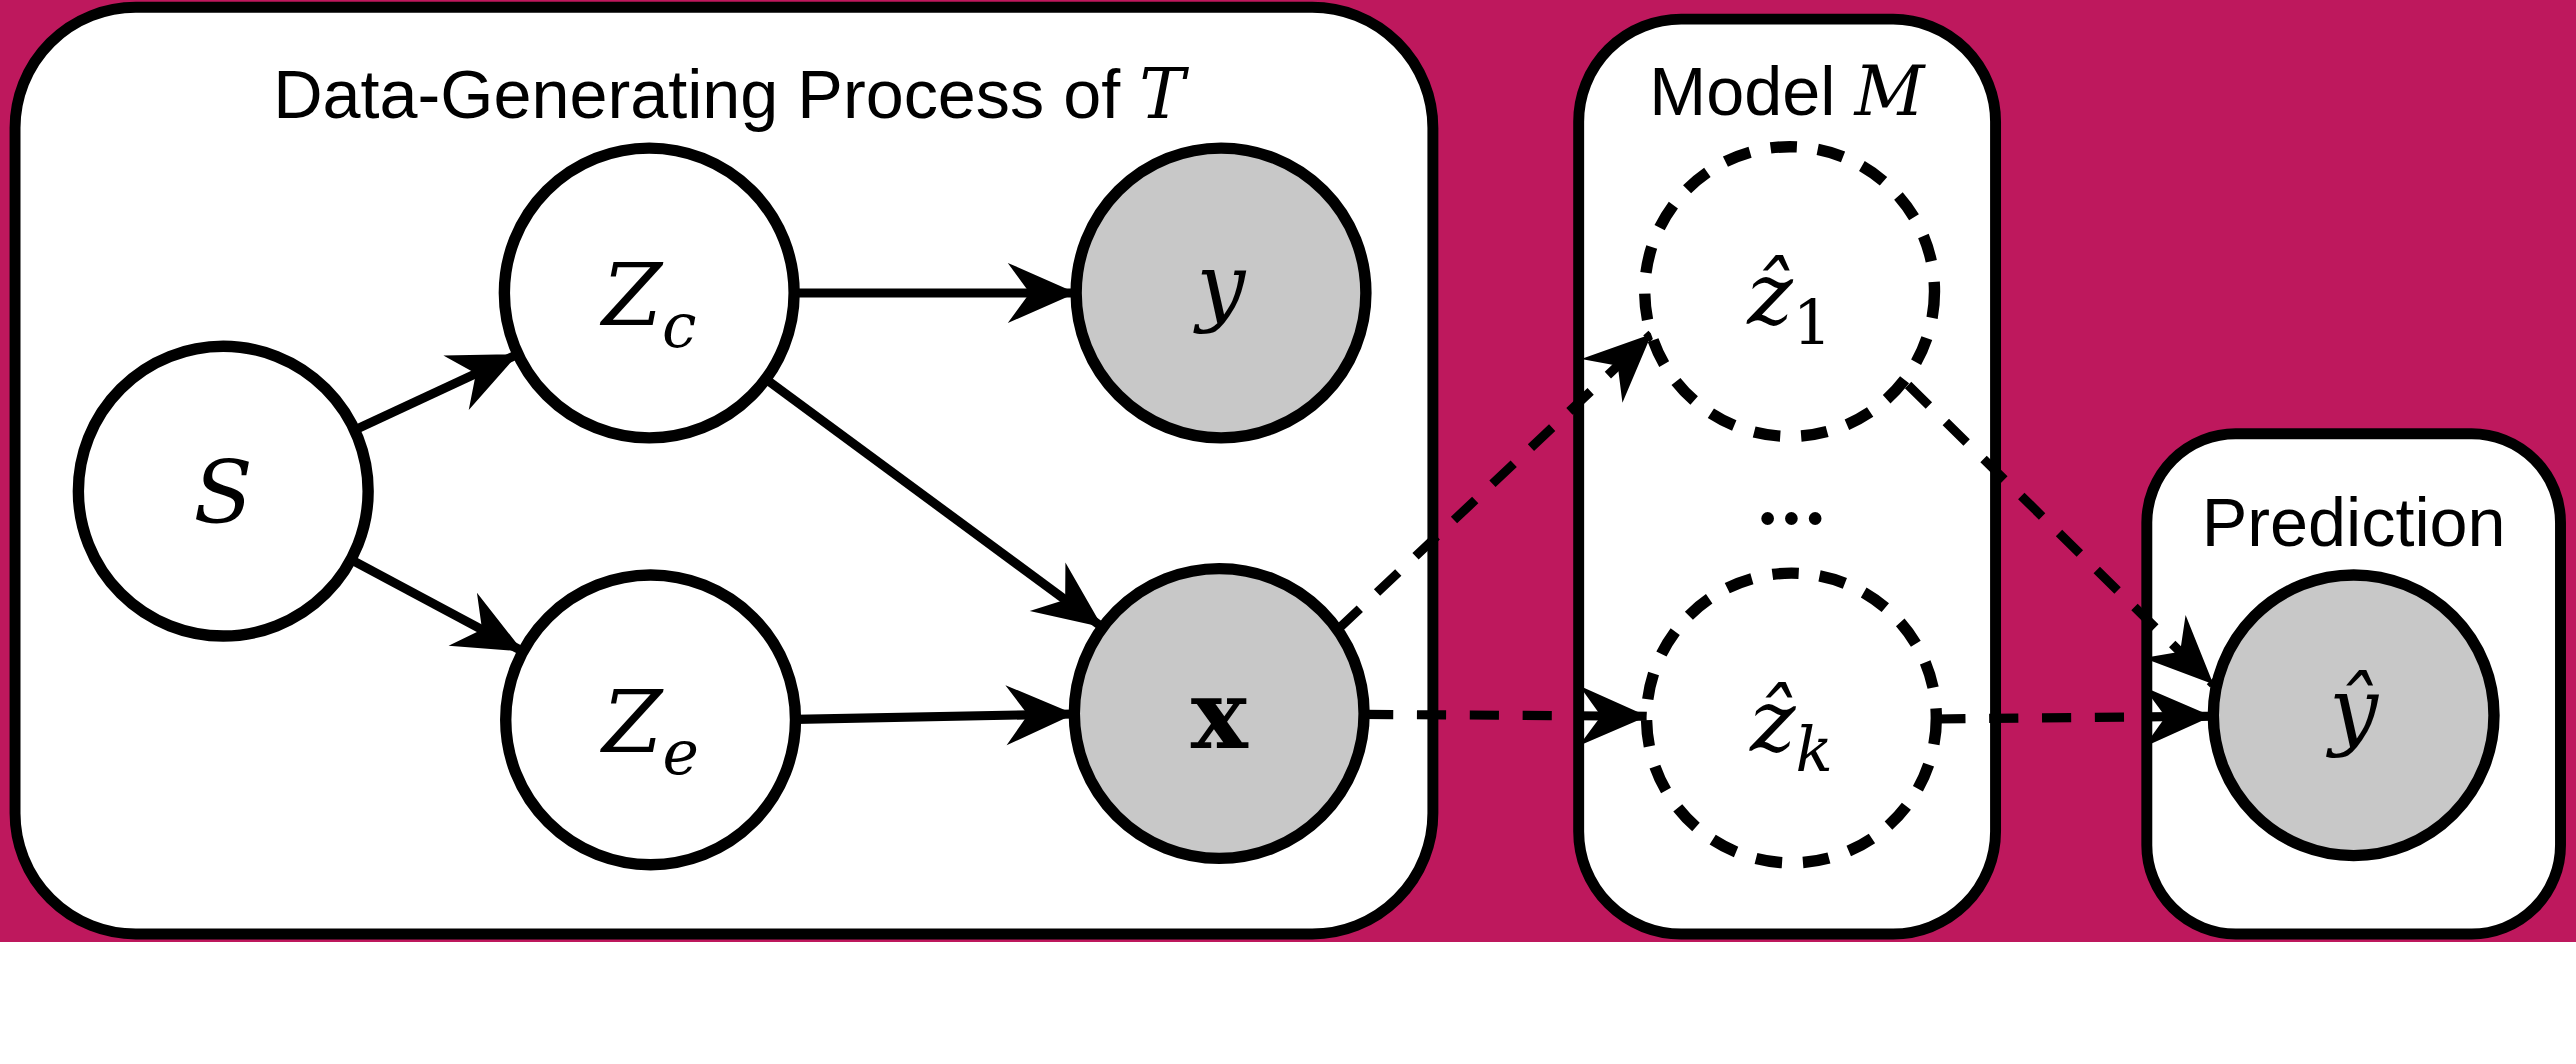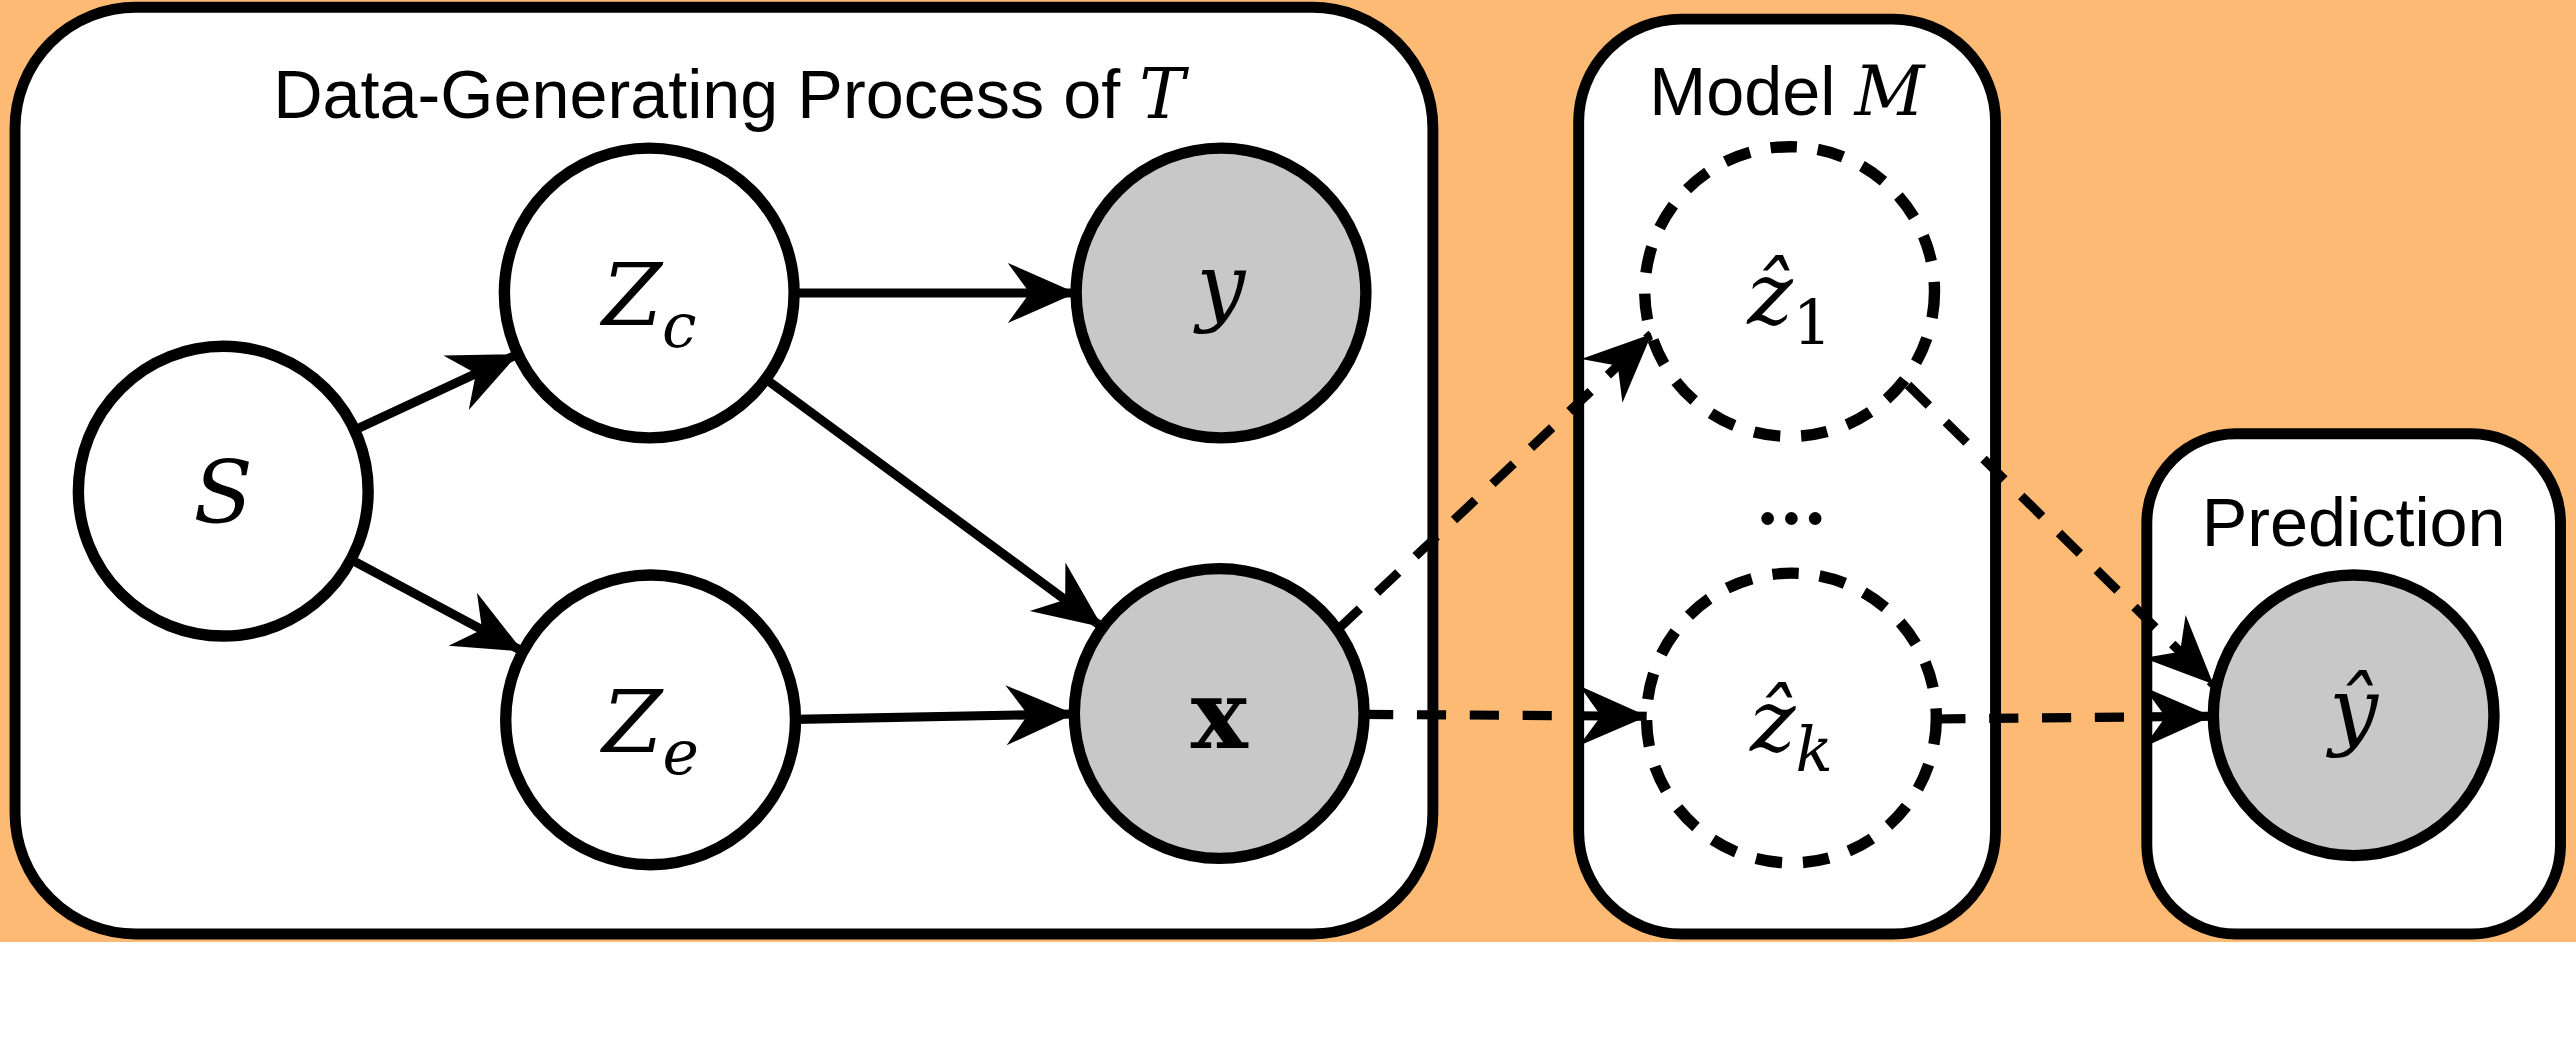--- a/index.html
+++ b/index.html
@@ -2,21 +2,21 @@
 <html style="font-size:8.2px"><head>
 <meta charset="utf-8">
 <style>
   html, body {
     margin: 0;
     padding: 0;
     background: #ffffff;
   }
   .figure-wrap {
     width: 100%;
-    background: #fdba74;
+    background: #be185d;
     text-align: right;
   }
   svg { display: block; width: 100%; height: auto; }
 
   .panel-box {
     fill: #ffffff;
     stroke: #000000;
     stroke-width: 24;
   }
   .node {

